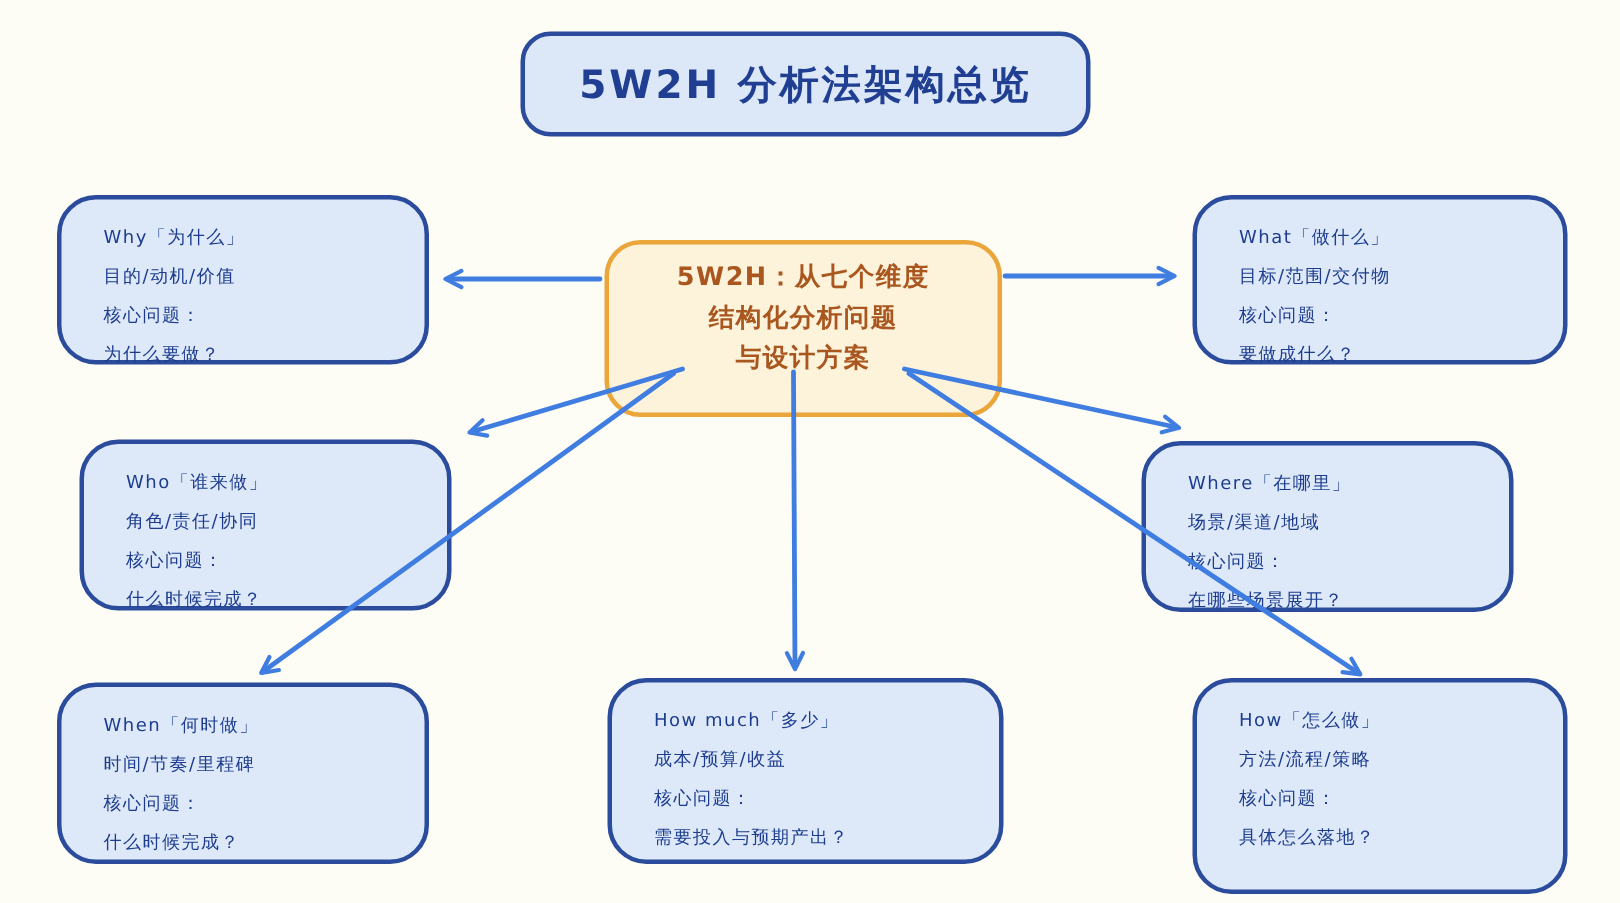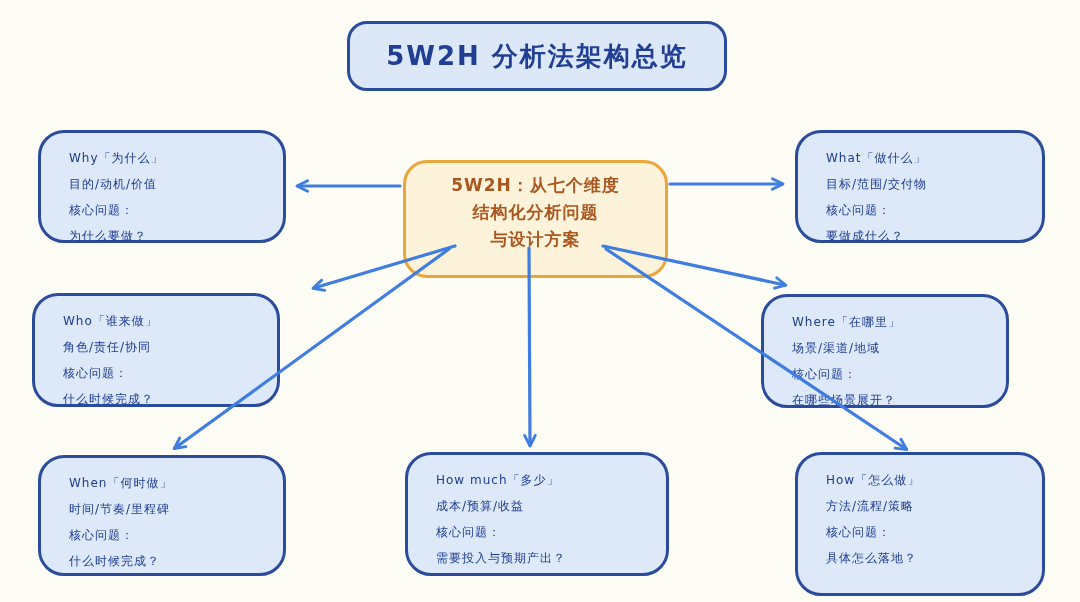--- a/index.html
+++ b/index.html
@@ -68,21 +68,21 @@
   }
   .node-line {
     font-size: 12px;
     font-weight: 400;
     line-height: 26px;
     letter-spacing: 1px;
     white-space: nowrap;
   }
   #box-why   { left: 38px;  top: 130px; width: 248px; height: 113px; }
   #box-what  { left: 795px; top: 130px; width: 250px; height: 113px; }
-  #box-who   { left: 32px;  top: 293px; width: 248px; height: 114px; }
+  #box-who   { left: 53px;  top: 293px; width: 248px; height: 114px; }
   #box-where { left: 761px; top: 294px; width: 248px; height: 114px; }
   #box-when  { left: 38px;  top: 455px; width: 248px; height: 121px; }
   #box-howmuch { left: 405px; top: 452px; width: 264px; height: 124px; }
   #box-how   { left: 795px; top: 452px; width: 250px; height: 144px; }
   #arrow-layer {
     position: absolute;
     left: 0; top: 0;
     width: 1080px; height: 602px;
     pointer-events: none;
   }

